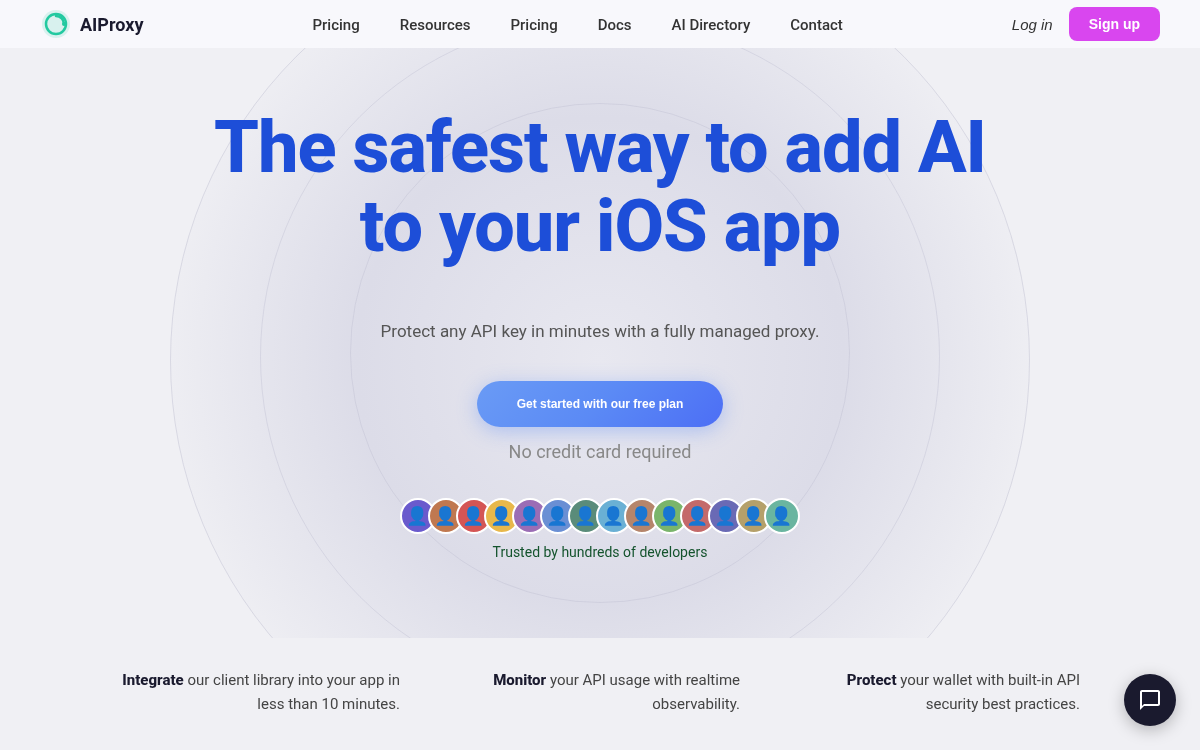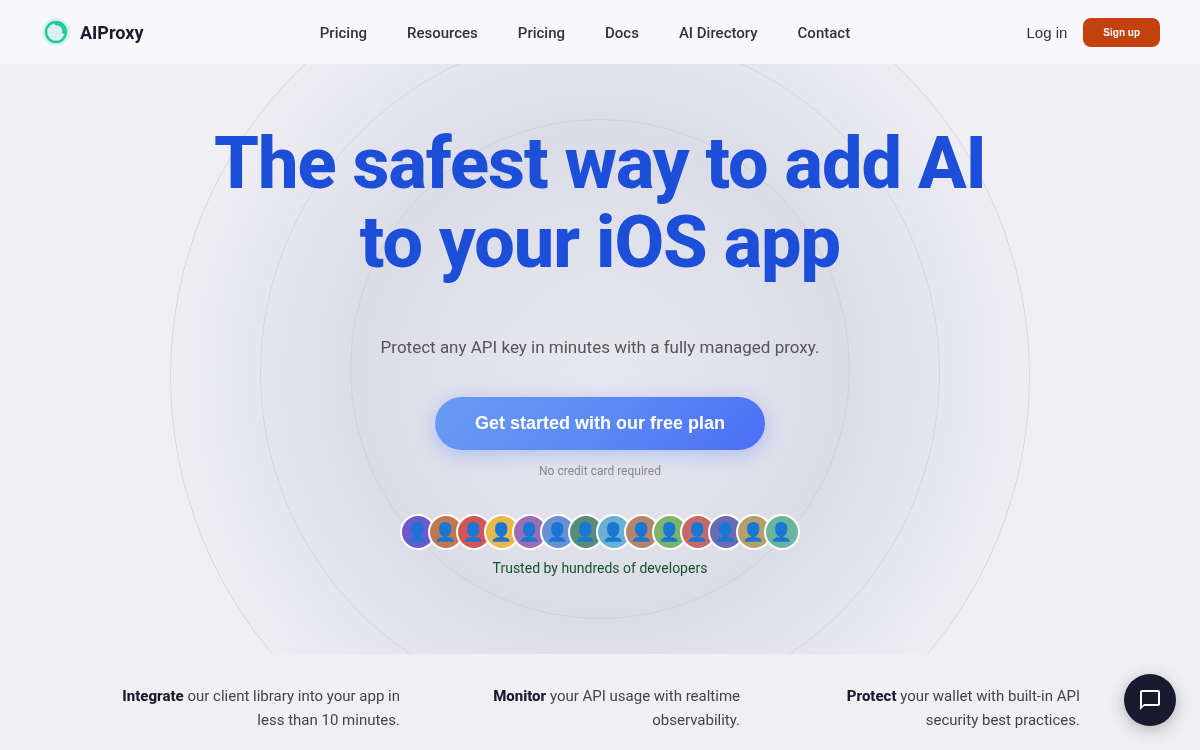--- a/index.html
+++ b/index.html
@@ -10,21 +10,21 @@
       overflow-x: hidden;
       position: relative;
     }
 
     
     .navbar {
       display: flex;
       align-items: center;
       justify-content: space-between;
       padding: 0 40px;
-      height: 64px;
+      height: 48px;
       background: rgba(248,248,252,0.95);
       position: relative;
       z-index: 10;
     }
     .logo {
       display: flex;
       align-items: center;
       gap: 8px;
       text-decoration: none;
     }
@@ -54,28 +54,29 @@
       align-items: center;
       gap: 16px;
     }
     .btn-login {
       background: none;
       border: none;
       font-size: 15px;
       font-weight: 500;
       color: #333;
       cursor: pointer;
+      font-style: italic;
     }
     .btn-signup {
-      background: #c2410c;
+      background: #d946ef;
       color: white;
       border: none;
       border-radius: 8px;
       padding: 9px 20px;
-      font-size: 10px;
+      font-size: 14px;
       font-weight: 600;
       cursor: pointer;
     }
 
     
     .hero {
       position: relative;
       display: flex;
       flex-direction: column;
       align-items: center;
@@ -150,28 +151,28 @@
       line-height: 1.6;
       margin-bottom: 36px;
     }
     .btn-cta {
       display: inline-block;
       background: linear-gradient(135deg, #6a9bf5, #5b8af5, #4c6ef5);
       color: white;
       border: none;
       border-radius: 30px;
       padding: 16px 40px;
-      font-size: 18px;
+      font-size: 12px;
       font-weight: 600;
       cursor: pointer;
       box-shadow: 0 4px 20px rgba(91,138,245,0.4);
       margin-bottom: 14px;
     }
     .no-cc {
-      font-size: 12px;
+      font-size: 18px;
       color: #888;
       margin-bottom: 36px;
     }
 
     
     .avatars-row {
       display: flex;
       align-items: center;
       justify-content: center;
       margin-bottom: 10px;

